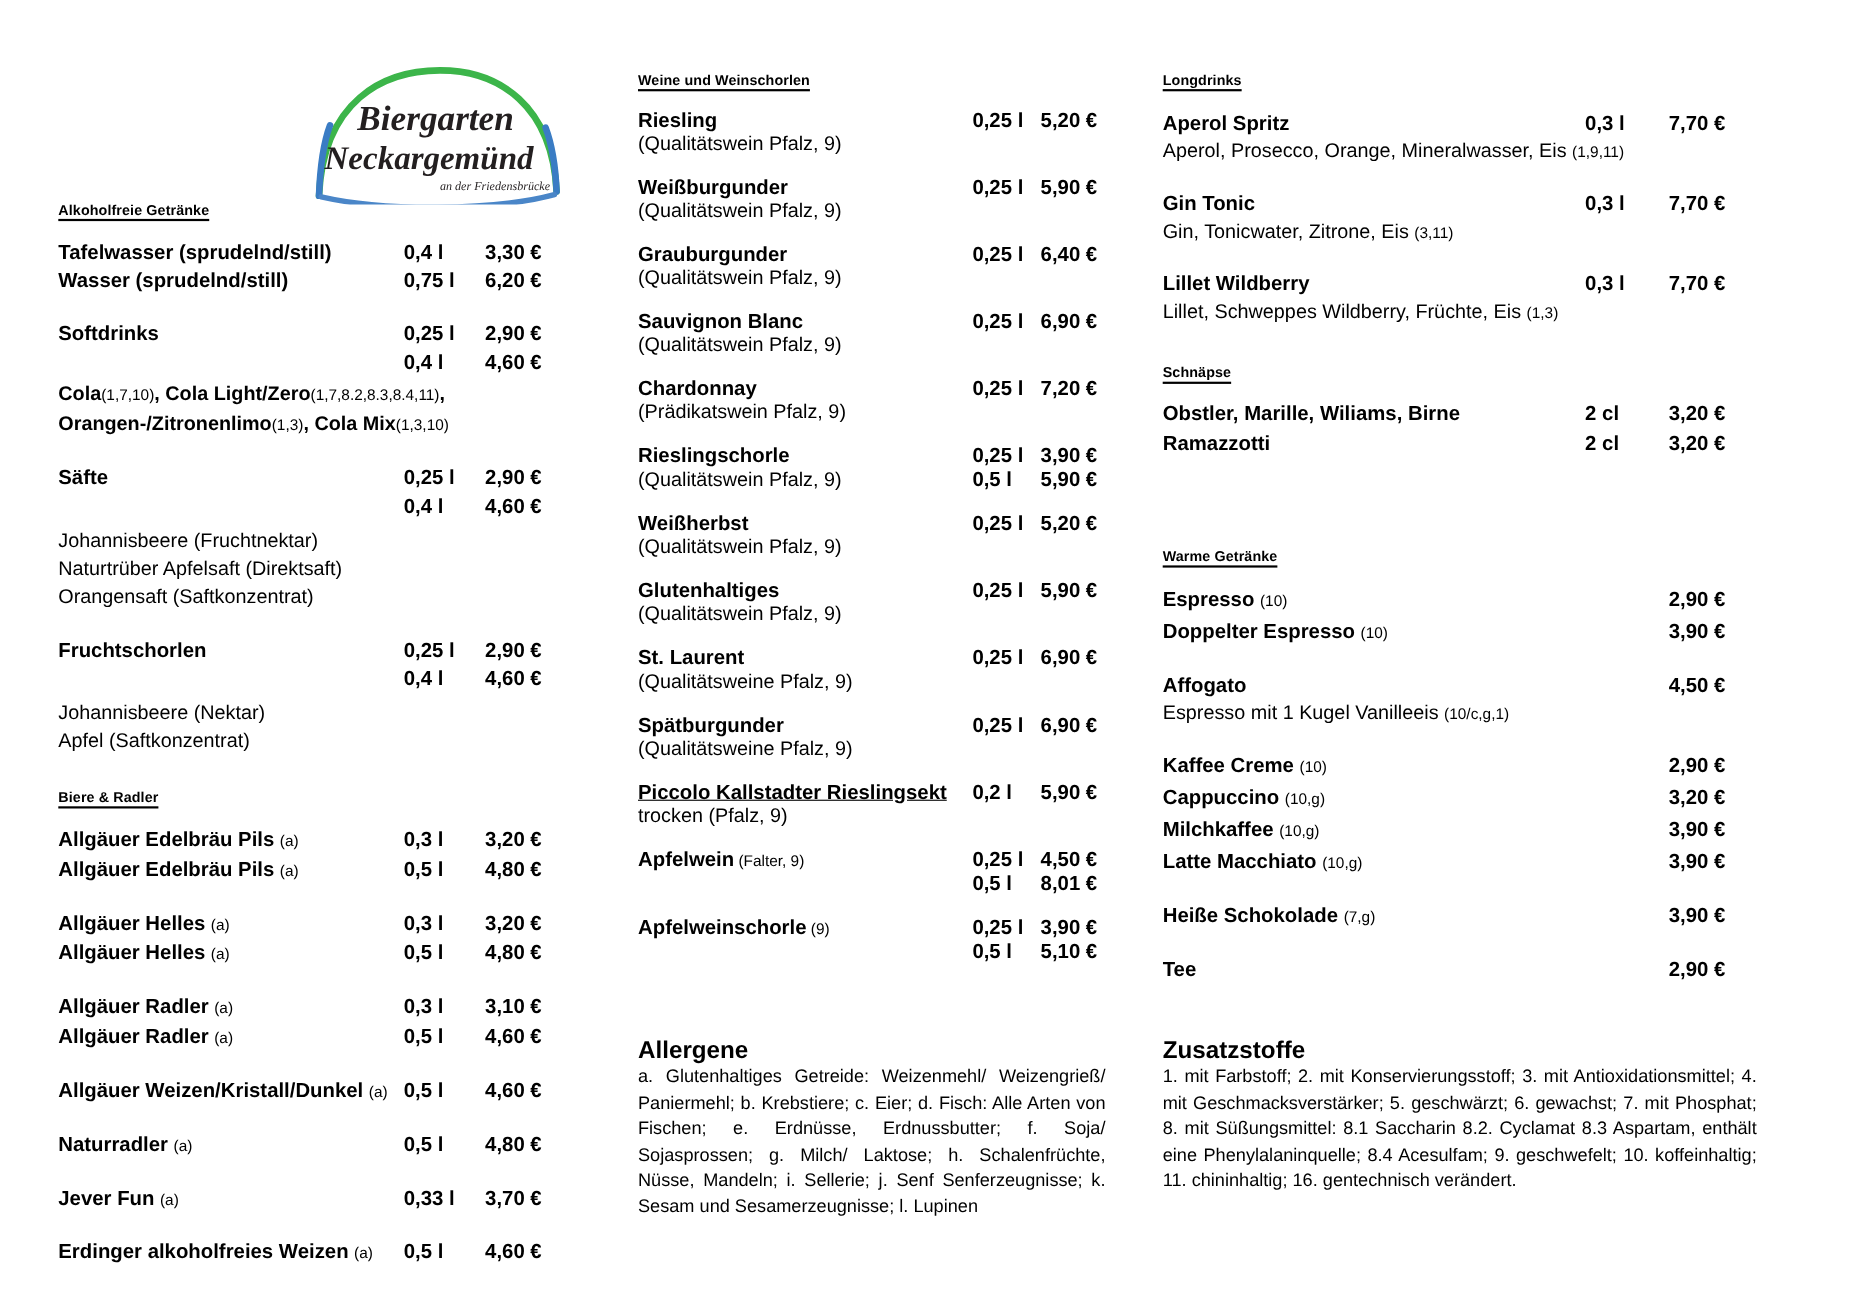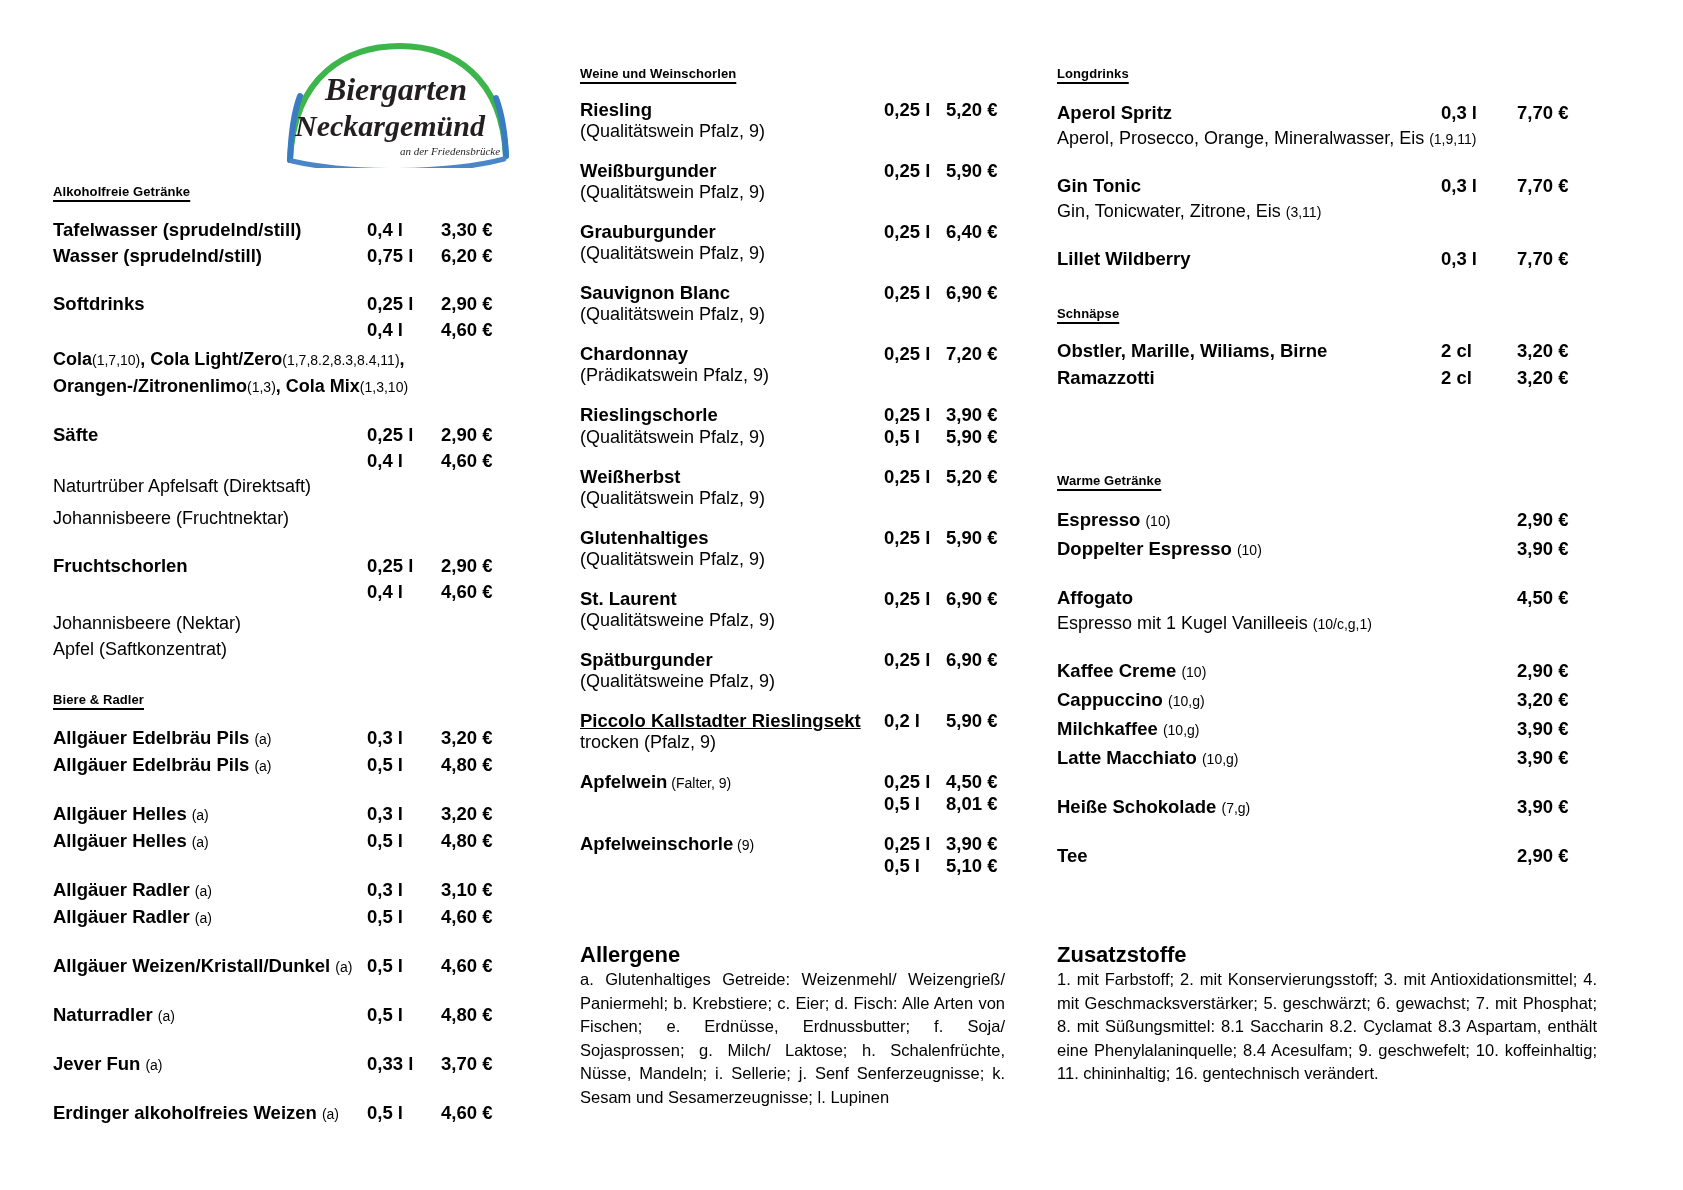--- a/index.html
+++ b/index.html
@@ -14,21 +14,21 @@
     position: relative;
     width: 1683px;
     height: 1190px;
     background: #ffffff;
     overflow: hidden;
   }
 
   
   .logo {
     position: absolute;
-    left: 278px; top: 38px;
+    left: 278px; top: 56px;
     width: 240px; height: 130px;
   }
   .logo svg { display: block; }
 
   
   .col { position: absolute; }
   .col-left   { left: 53px;  top: 182px; width: 470px; }
   .col-mid    { left: 580px; top: 64px;  width: 440px; }
   .col-right  { left: 1057px;top: 64px;  width: 540px; }
 
@@ -183,22 +183,23 @@
         <span class="spacer"></span>
         <span class="vol">0,25 l</span>
         <span class="price">2,90 €</span>
       </div>
       <div class="row">
         <span class="name"></span>
         <span class="spacer"></span>
         <span class="vol">0,4 l</span>
         <span class="price">4,60 €</span>
       </div>
+      <div class="l-desc" style="margin-top:6px;">Johannisbeere (Fruchtnektar)</div>
       <div class="l-desc">Naturtrüber Apfelsaft (Direktsaft)</div>
-      <div class="l-desc" style="margin-top:6px;">Johannisbeere (Fruchtnektar)</div>
+      <div class="l-desc">Orangensaft (Saftkonzentrat)</div>
     </div>
 
     
     <div class="grp" style="margin-bottom:22px;">
       <div class="row">
         <span class="name">Fruchtschorlen</span>
         <span class="spacer"></span>
         <span class="vol">0,25 l</span>
         <span class="price">2,90 €</span>
       </div>
@@ -469,20 +470,21 @@
       </div>
       <div class="r-desc"><span>Gin, Tonicwater, Zitrone, Eis</span> <span class="note">(3,11)</span></div>
     </div>
 
     <div class="blk">
       <div class="r-line">
         <span class="label">Lillet Wildberry</span>
         <span class="vol">0,3 l</span>
         <span class="price">7,70 €</span>
       </div>
+      <div class="r-desc"><span>Lillet, Schweppes Wildberry, Früchte, Eis</span> <span class="note">(1,3)</span></div>
     </div>
 
     <div class="section-head" style="margin-top:14px; margin-bottom:16px;">Schnäpse</div>
 
     <div>
       <div class="r-line">
         <span class="label">Obstler, Marille, Wiliams, Birne</span>
         <span class="vol">2 cl</span>
         <span class="price">3,20 €</span>
       </div>

